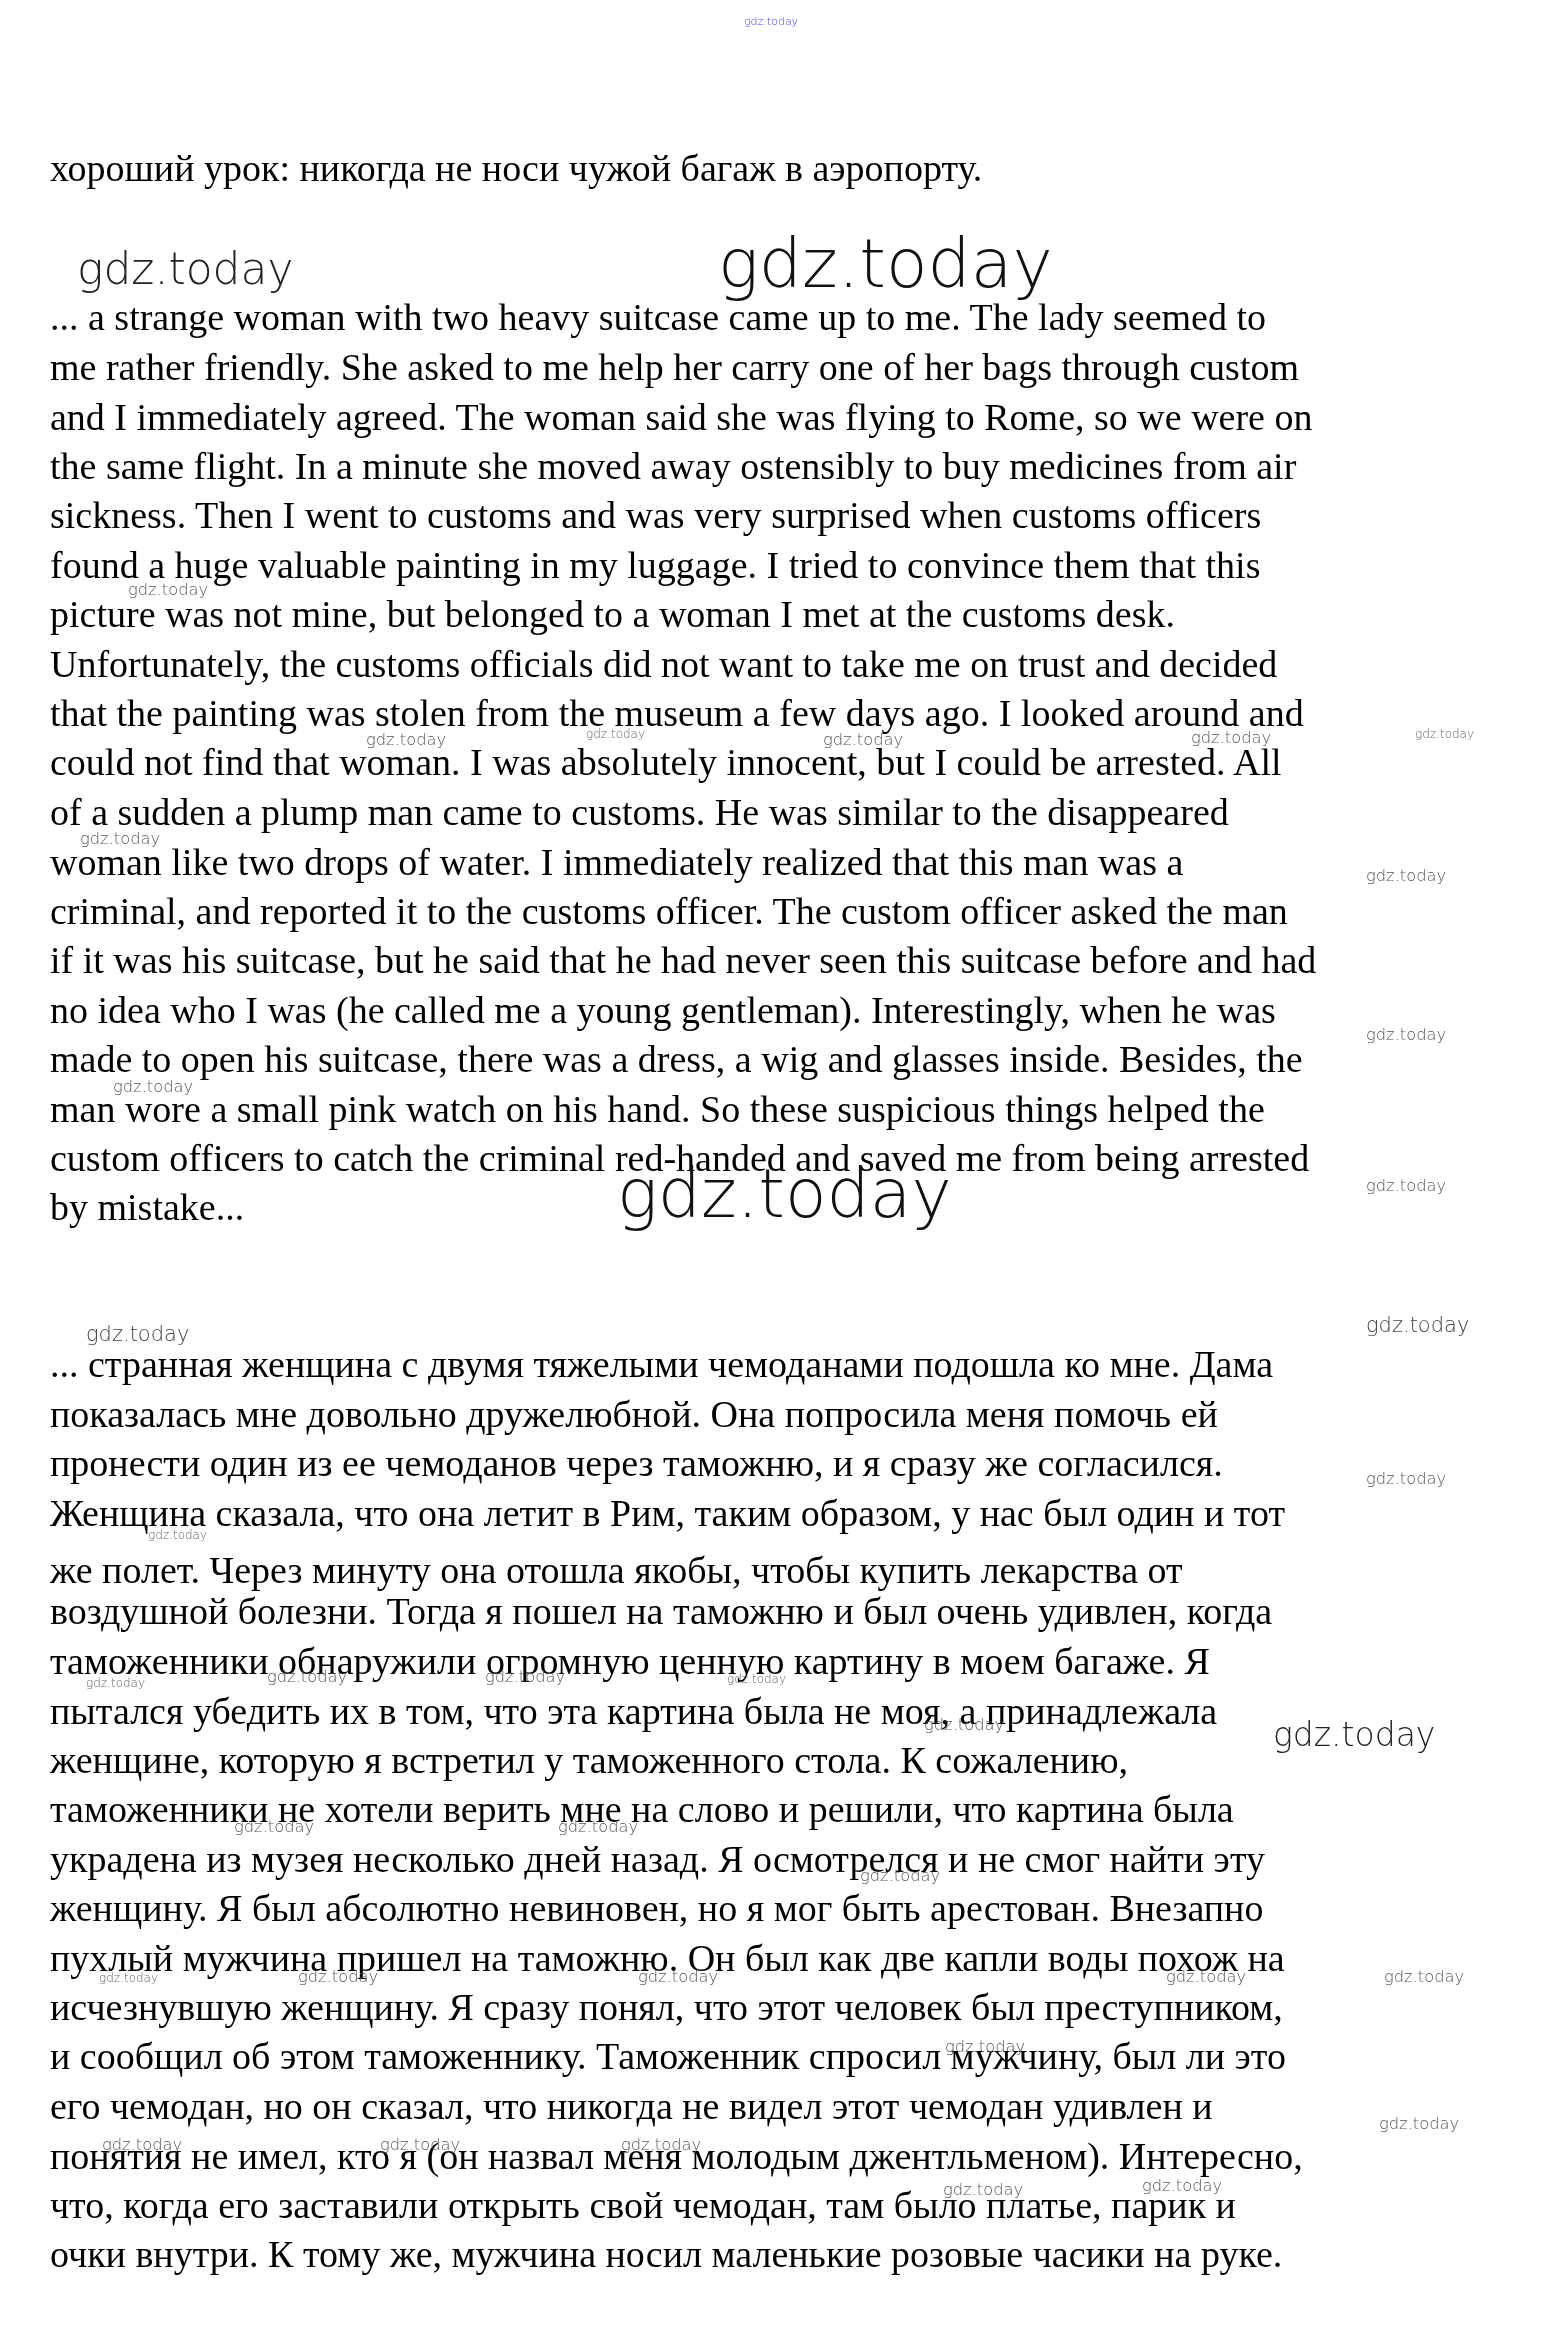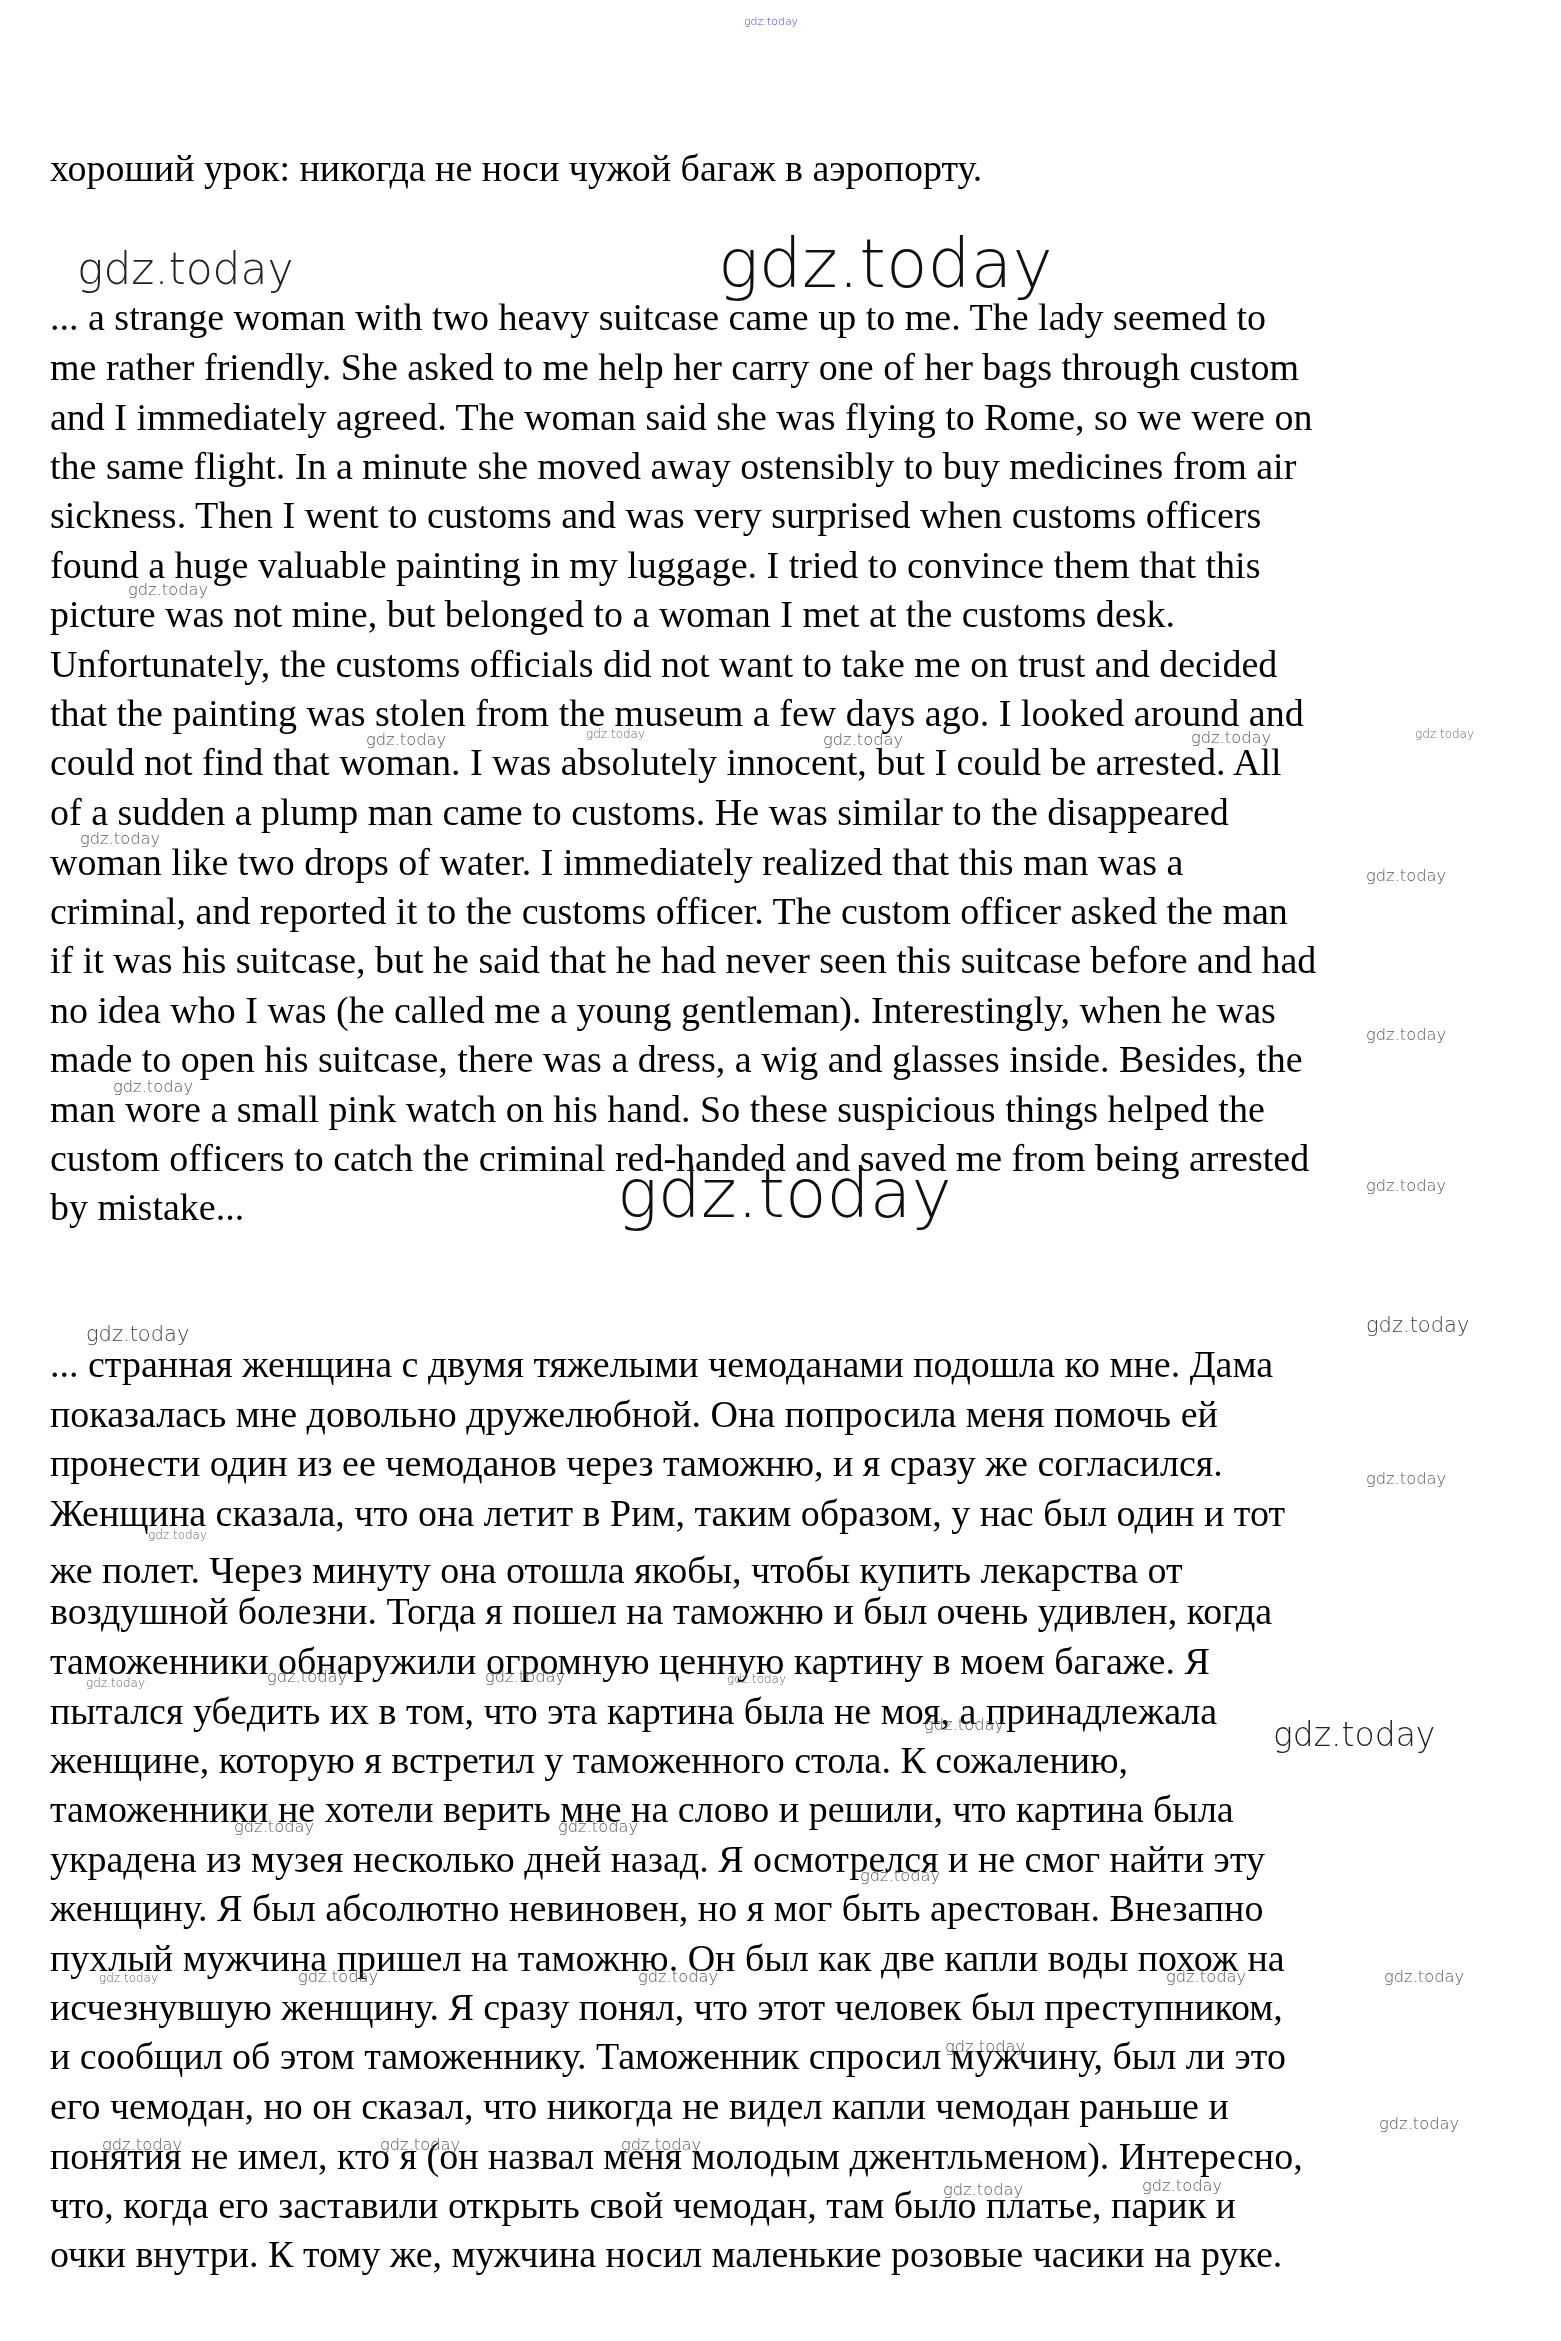--- a/index.html
+++ b/index.html
@@ -84,21 +84,21 @@
     <div class="line" style="top:1574px;">воздушной болезни. Тогда я пошел на таможню и был очень удивлен, когда</div>
     <div class="line" style="top:1624px;">таможенники обнаружили огромную ценную картину в моем багаже. Я</div>
     <div class="line" style="top:1674px;">пытался убедить их в том, что эта картина была не моя, а принадлежала</div>
     <div class="line" style="top:1723px;">женщине, которую я встретил у таможенного стола. К сожалению,</div>
     <div class="line" style="top:1772px;">таможенники не хотели верить мне на слово и решили, что картина была</div>
     <div class="line" style="top:1822px;">украдена из музея несколько дней назад. Я осмотрелся и не смог найти эту</div>
     <div class="line" style="top:1871px;">женщину. Я был абсолютно невиновен, но я мог быть арестован. Внезапно</div>
     <div class="line" style="top:1921px;">пухлый мужчина пришел на таможню. Он был как две капли воды похож на</div>
     <div class="line" style="top:1970px;">исчезнувшую женщину. Я сразу понял, что этот человек был преступником,</div>
     <div class="line" style="top:2019px;">и сообщил об этом таможеннику. Таможенник спросил мужчину, был ли это</div>
-    <div class="line" style="top:2069px;">его чемодан, но он сказал, что никогда не видел капли чемодан раньше и</div>
+    <div class="line" style="top:2069px;">его чемодан, но он сказал, что никогда не видел этот чемодан удивлен и</div>
     <div class="line" style="top:2119px;">понятия не имел, кто я (он назвал меня молодым джентльменом). Интересно,</div>
     <div class="line" style="top:2168px;">что, когда его заставили открыть свой чемодан, там было платье, парик и</div>
     <div class="line" style="top:2217px;">очки внутри. К тому же, мужчина носил маленькие розовые часики на руке.</div>
   </div>
 
   <div class="wm wm-xs" style="left:1366px; top:1454px;">gdz.today</div>
   <div class="wm wm-xxs" style="left:148px; top:1513px;">gdz.today</div>
   <div class="wm wm-xxs" style="left:86px; top:1661px;">gdz.today</div>
   <div class="wm wm-xs" style="left:267px; top:1652px;">gdz.today</div>
   <div class="wm wm-xs" style="left:485px; top:1652px;">gdz.today</div>

